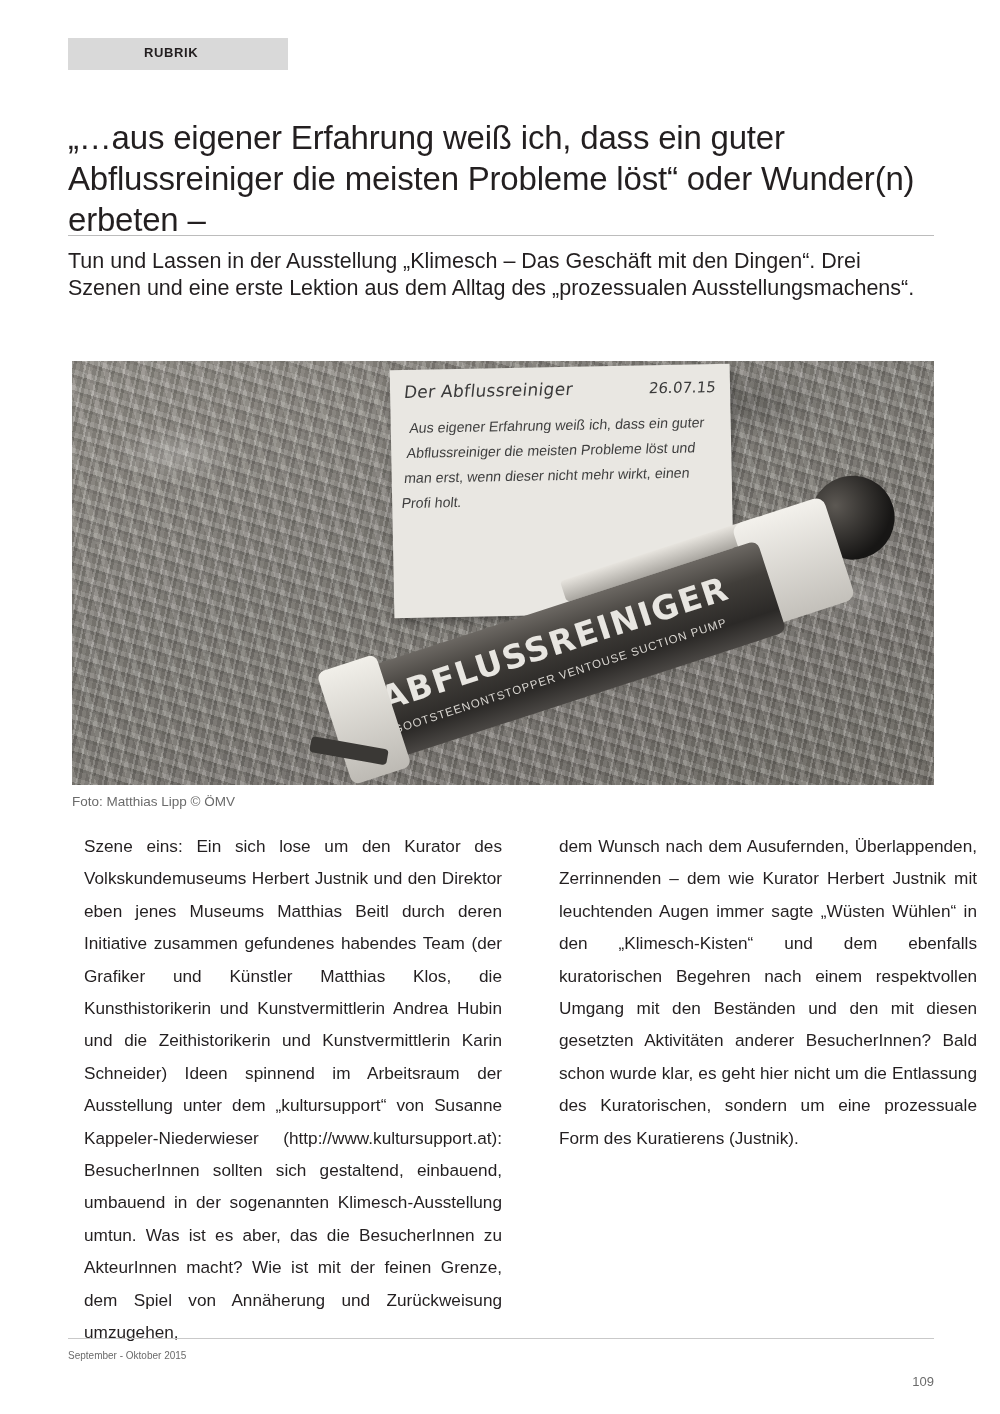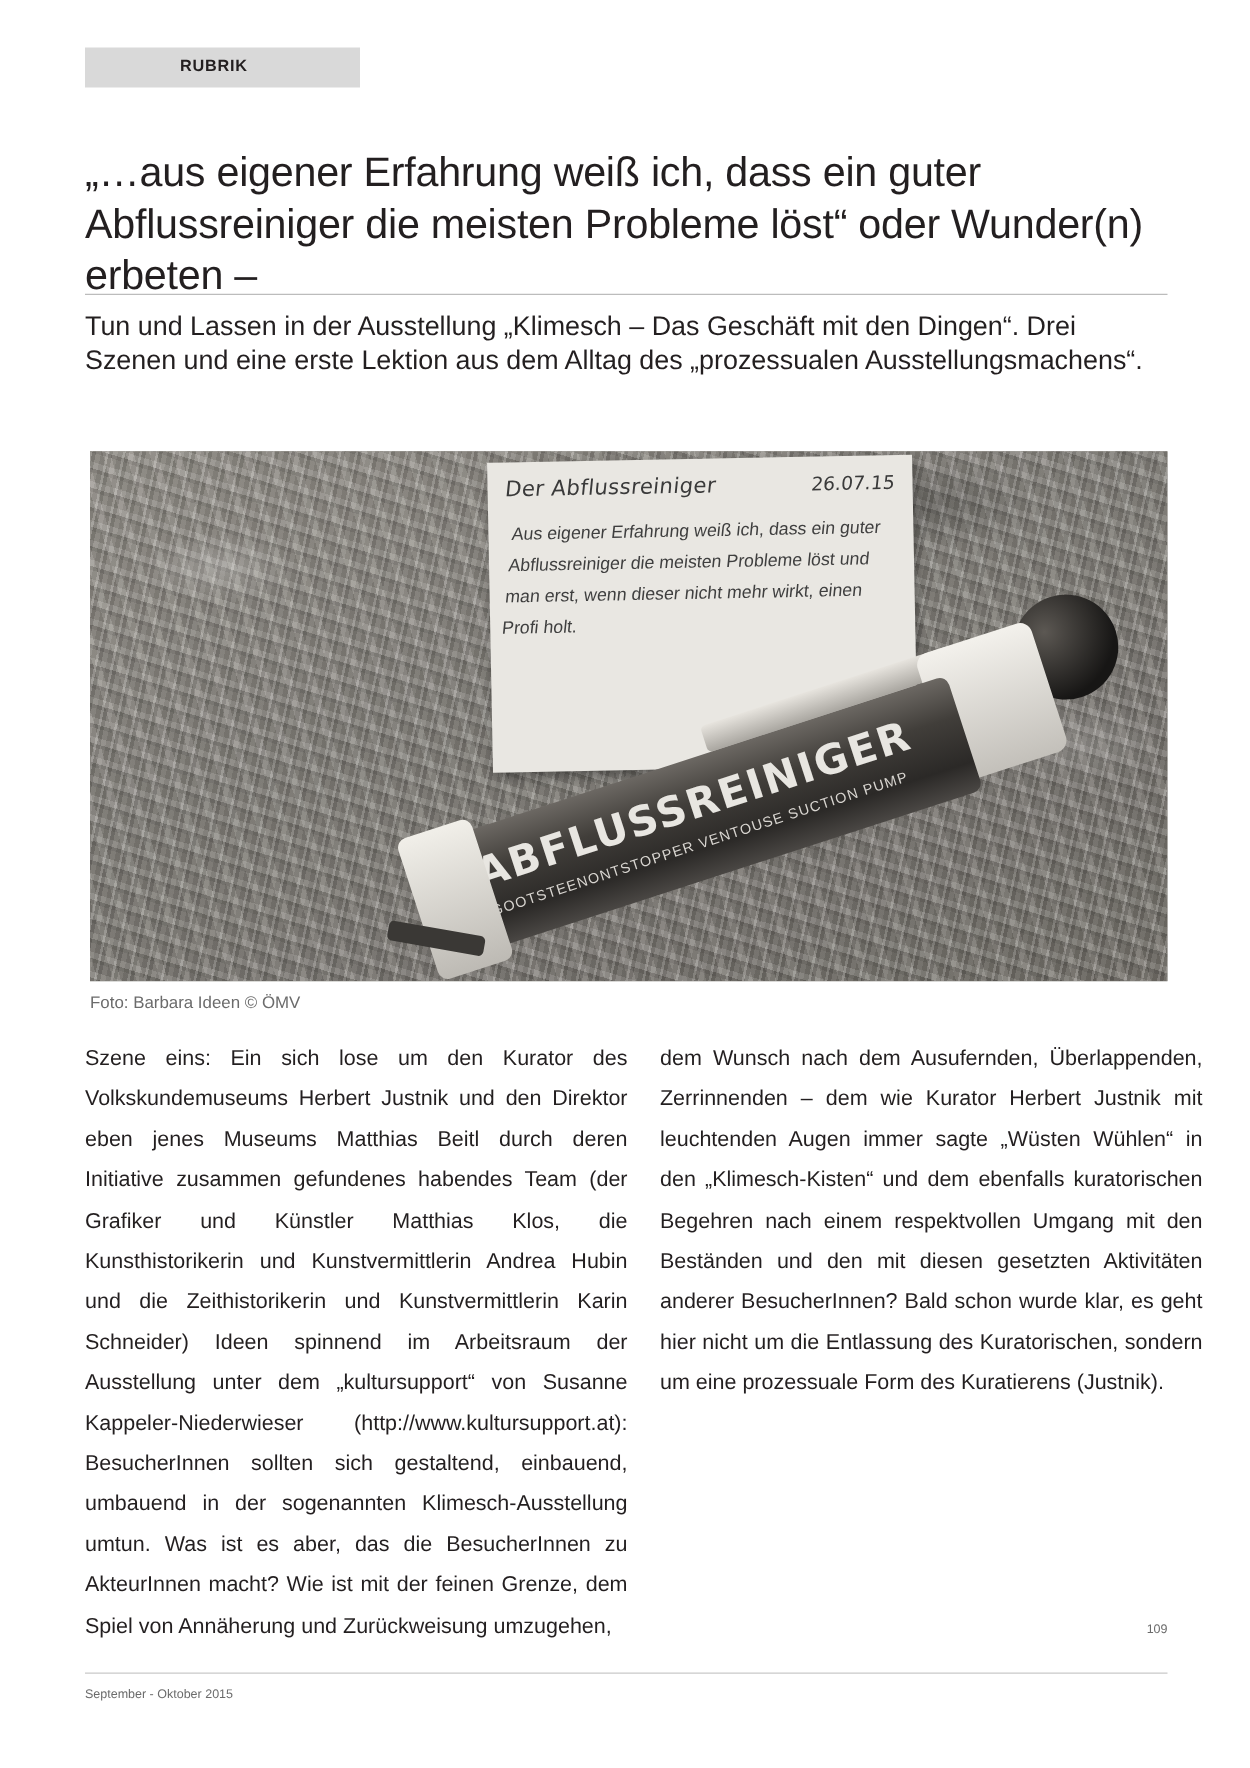--- a/index.html
+++ b/index.html
@@ -240,44 +240,44 @@
   .col {
     position: absolute;
     top: 830px;
     width: 434px;
     font-size: 17.2px;
     line-height: 32.4px;
     text-align: justify;
     color: #231f20;
   }
   .col-left { left: 68px; }
-  .col-right { left: 528px; }
-  .col p { margin: 0 0 26px 0; }
+  .col-right { left: 543px; }
+  .col p { margin: 0 0 26px 16px; }
 
   
   .footer-rule {
     position: absolute;
     left: 68px;
     top: 1338px;
     width: 866px;
     height: 1px;
     background: #c9c9c9;
   }
   .footer-left {
     position: absolute;
     left: 68px;
     top: 1350px;
     font-size: 10px;
     color: #6b6b6b;
   }
   .footer-right {
     position: absolute;
     right: 66px;
-    top: 1298px;
-    font-size: 10px;
+    top: 1374px;
+    font-size: 13px;
     color: #6b6b6b;
   }
 </style>
 </head>
 <body>
 
 <div class="page">
 
   <div class="rubrik-bar"></div>
   <div class="rubrik-label">RUBRIK</div>
@@ -306,21 +306,21 @@
       <div class="pump-cap-right"></div>
       <div class="pump-barrel">
         <div class="pump-label">ABFLUSSREINIGER</div>
         <div class="pump-sub">GOOTSTEENONTSTOPPER  VENTOUSE   SUCTION PUMP</div>
       </div>
       <div class="pump-cap-left"></div>
       <div class="pump-nozzle"></div>
     </div>
   </div>
 
-  <div class="caption">Foto: Barbara Ideen © ÖMV</div>
+  <div class="caption">Foto: Matthias Lipp © ÖMV</div>
 
   <div class="col col-left">
     <p>Szene eins: Ein sich lose um den Kurator des Volkskundemuseums Herbert Justnik und den Direktor eben jenes Museums Matthias Beitl durch deren Initiative zusammen gefundenes habendes Team (der Grafiker und Künstler Matthias Klos, die Kunsthistorikerin und Kunstvermittlerin Andrea Hubin und die Zeithistorikerin und Kunstvermittlerin Karin Schneider) Ideen spinnend im Arbeitsraum der Ausstellung unter dem „kultursupport“ von Susanne Kappeler-Niederwieser (http://www.kultursupport.at): BesucherInnen sollten sich gestaltend, einbauend, umbauend in der sogenannten Klimesch-Ausstellung umtun. Was ist es aber, das die BesucherInnen zu AkteurInnen macht? Wie ist mit der feinen Grenze, dem Spiel von Annäherung und Zurückweisung umzugehen,</p>
   </div>
 
   <div class="col col-right">
     <p>dem Wunsch nach dem Ausufernden, Überlappenden, Zerrinnenden – dem wie Kurator Herbert Justnik mit leuchtenden Augen immer sagte „Wüsten Wühlen“ in den „Klimesch-Kisten“ und dem ebenfalls kuratorischen Begehren nach einem respektvollen Umgang mit den Beständen und den mit diesen gesetzten Aktivitäten anderer BesucherInnen? Bald schon wurde klar, es geht hier nicht um die Entlassung des Kuratorischen, sondern um eine prozessuale Form des Kuratierens (Justnik).</p>
   </div>
 
   <div class="footer-rule"></div>

